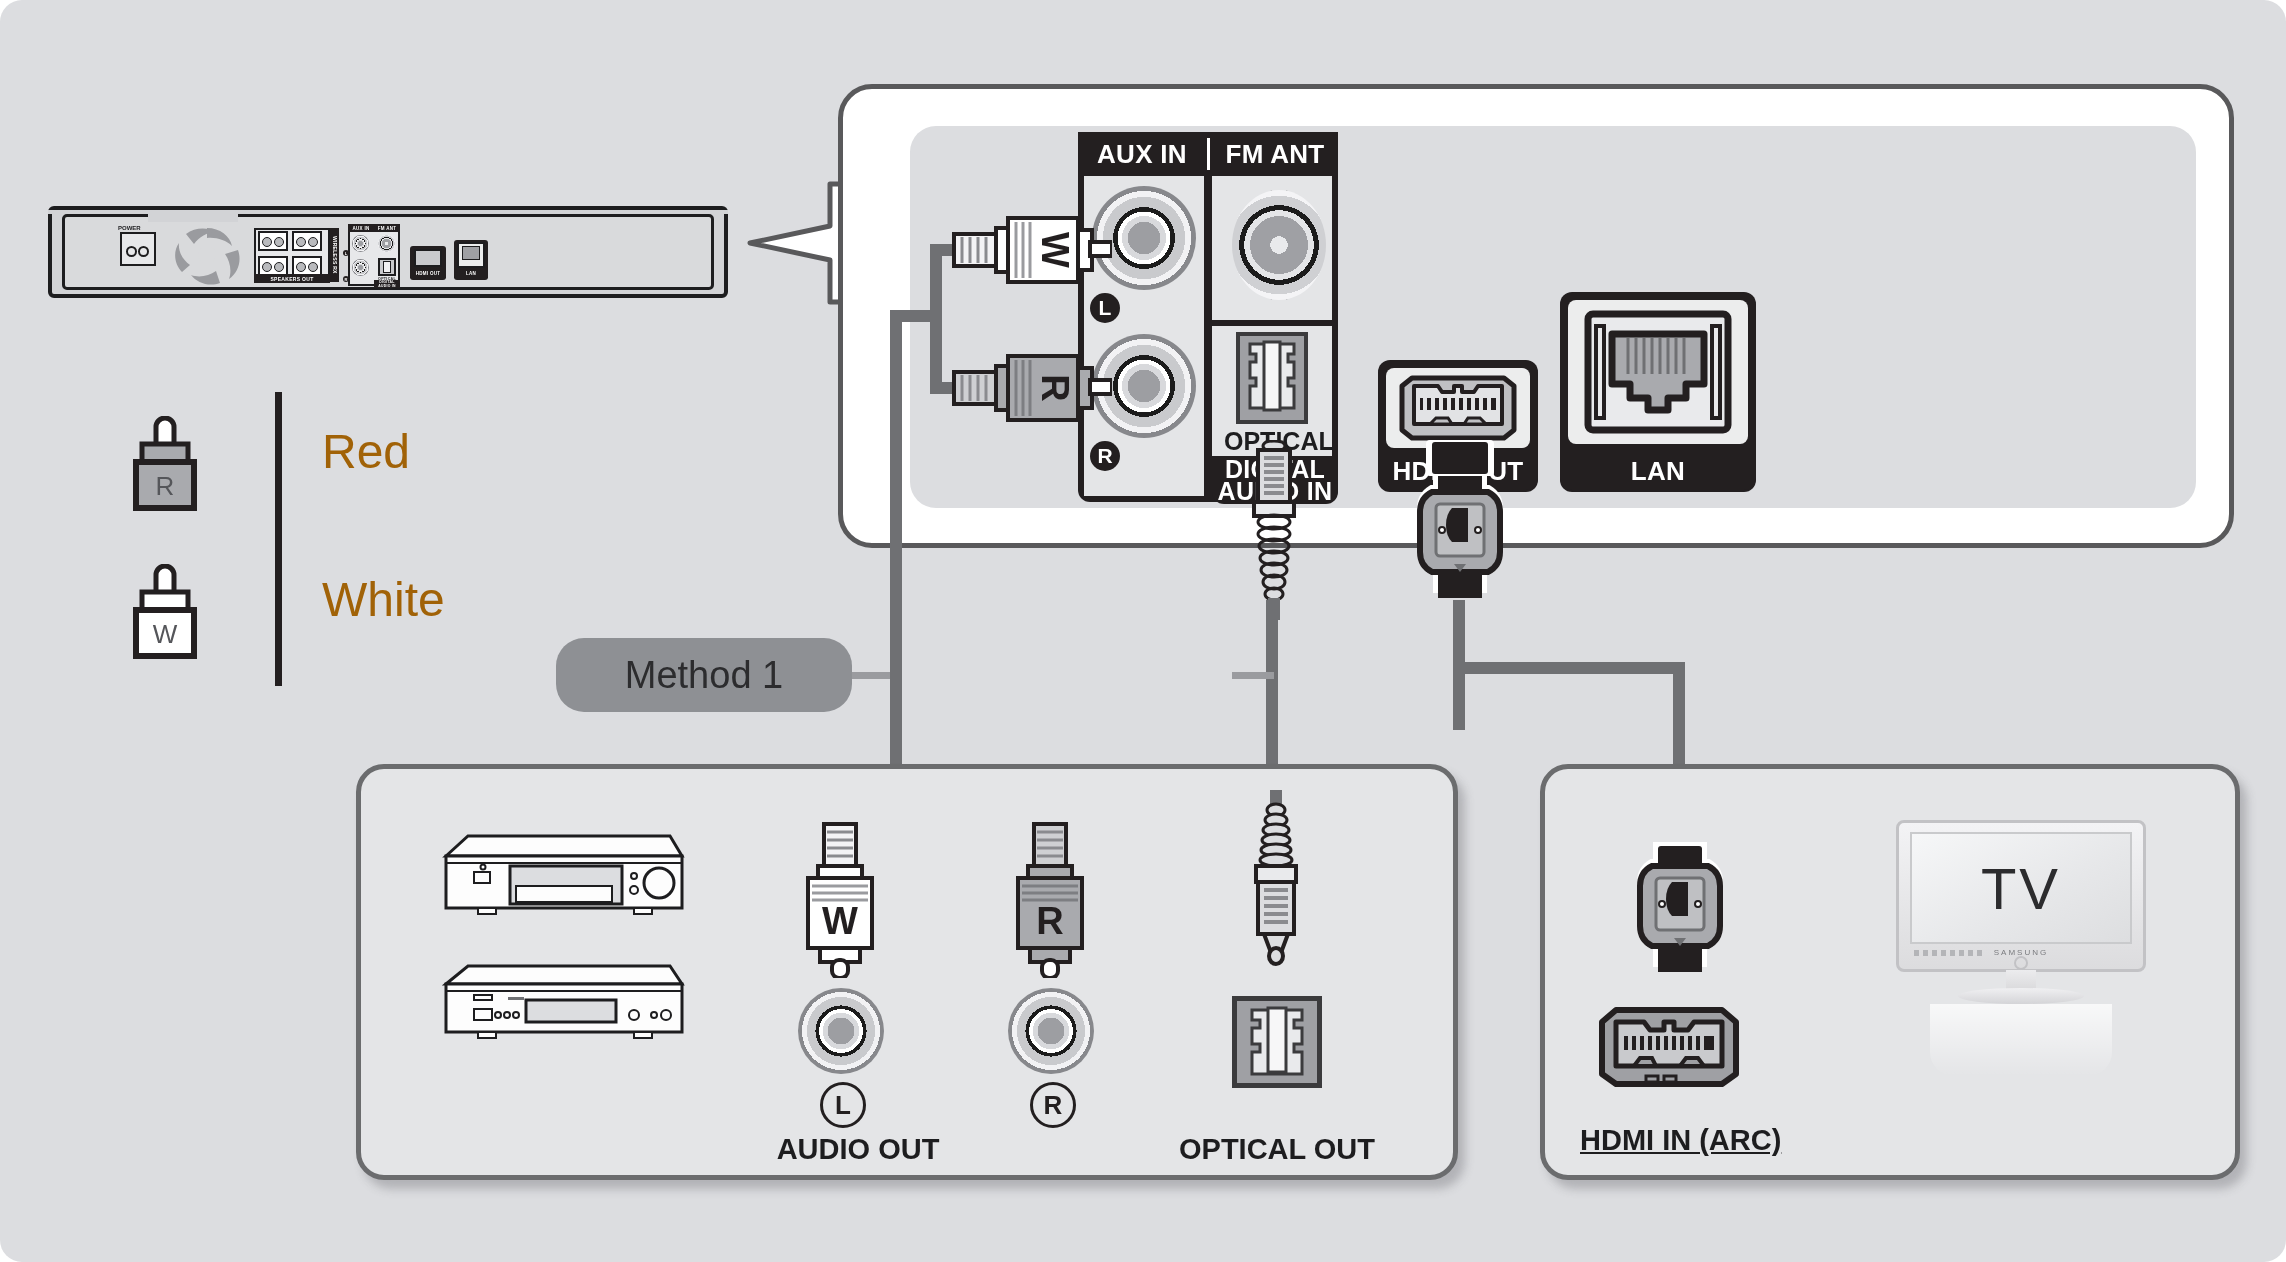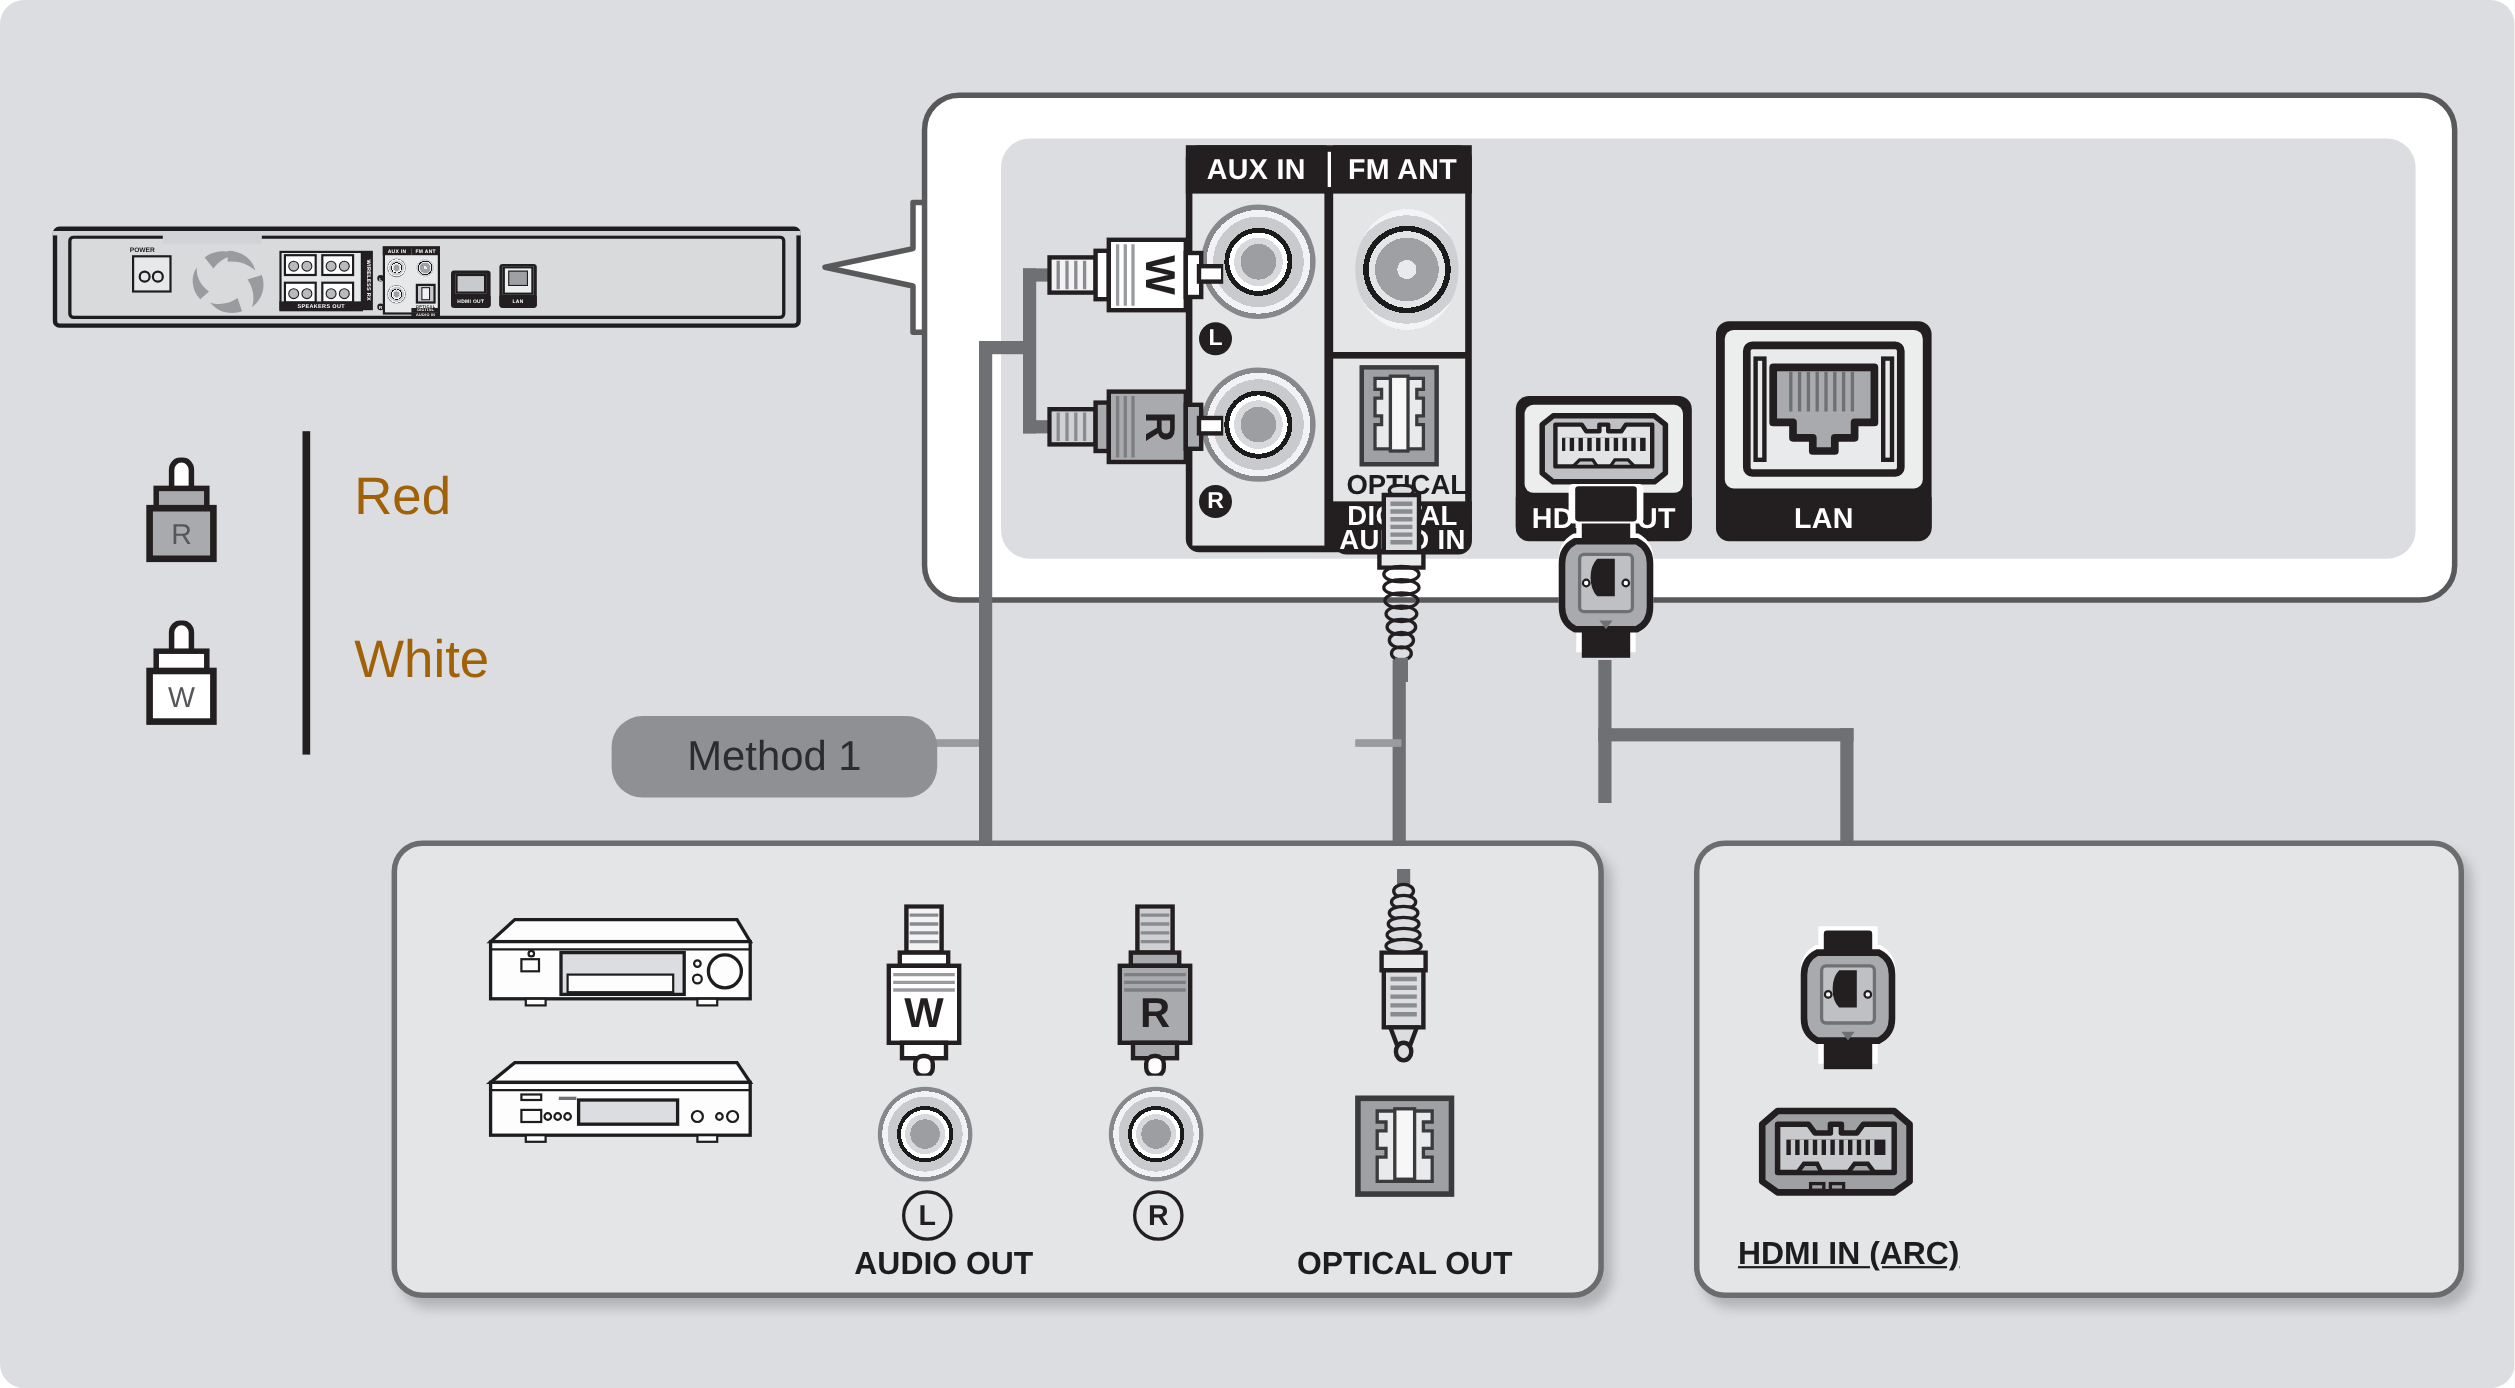--- a/index.html
+++ b/index.html
@@ -78,21 +78,20 @@
   .wire{background:#6f7073;position:absolute;}
 
   
   .pill{
     background:#8e9094;
     border-radius:28px;
     display:flex;align-items:center;justify-content:center;
     color:#2c2c2e;
     font-size:38px;
     box-sizing:border-box;
-    margin-top:13px;
   }
 
   
   .lbl{color:#1d1d1f;font-weight:bold;}
   .lightTxt{color:#a16207;}
 
   
   .tvFrame{
     background:linear-gradient(180deg,#f3f3f5 0%,#dcdcde 100%);
     border:3px solid #c2c2c5;border-radius:8px;box-sizing:border-box;
@@ -550,14 +549,30 @@
         <rect x="98" y="30" width="4" height="14"></rect>
           <rect x="106" y="30" width="4" height="14"></rect>
       </g>
       <path d="M40 60 L46 52 L58 52 L62 60 Z M86 60 L92 52 L104 52 L110 60 Z" fill="#9fa0a4" stroke="#231f20" stroke-width="4"></path>
       <rect x="52" y="70" width="12" height="6" fill="#9fa0a4" stroke="#231f20" stroke-width="3"></rect>
       <rect x="70" y="70" width="12" height="6" fill="#9fa0a4" stroke="#231f20" stroke-width="3"></rect>
     </svg>
   </div>
   <div class="abs lbl" style="left:1580px;top:1124px;font-size:29px;text-decoration:underline;">HDMI IN (ARC)</div>
 
+  <div class="abs" style="left:1896px;top:820px;width:250px;height:190px;">
+    <div class="abs tvFrame" style="left:0;top:0;width:250px;height:152px;"></div>
+    <div class="abs tvScreen" style="left:14px;top:12px;width:222px;height:112px;">
+      <span style="font-size:58px;color:#2c2c2e;font-weight:normal;letter-spacing:3px;">TV</span>
+    </div>
+    <div class="abs" style="left:80px;top:128px;width:90px;text-align:center;font-size:8px;color:#7a7b7f;letter-spacing:2px;">SAMSUNG</div>
+    <div class="abs" style="left:18px;top:130px;width:70px;height:6px;
+                background:repeating-linear-gradient(90deg,#b4b5b8 0 5px,transparent 5px 9px);"></div>
+    <div class="abs" style="left:118px;top:136px;width:14px;height:14px;border-radius:50%;border:2px solid #c2c2c5;box-sizing:border-box;"></div>
+    <div class="abs" style="left:110px;top:150px;width:30px;height:22px;background:linear-gradient(180deg,#ececee,#d8d8da);"></div>
+    <div class="abs" style="left:62px;top:168px;width:126px;height:16px;border-radius:50%;
+                background:linear-gradient(180deg,#f0f0f2,#d4d4d7);"></div>
+    <div class="abs" style="left:34px;top:184px;width:182px;height:72px;
+                background:linear-gradient(180deg,rgba(255,255,255,.75),rgba(255,255,255,0));
+                border-radius:0 0 24px 24px;"></div>
+  </div>
 
 </div>
 
 </body></html>

